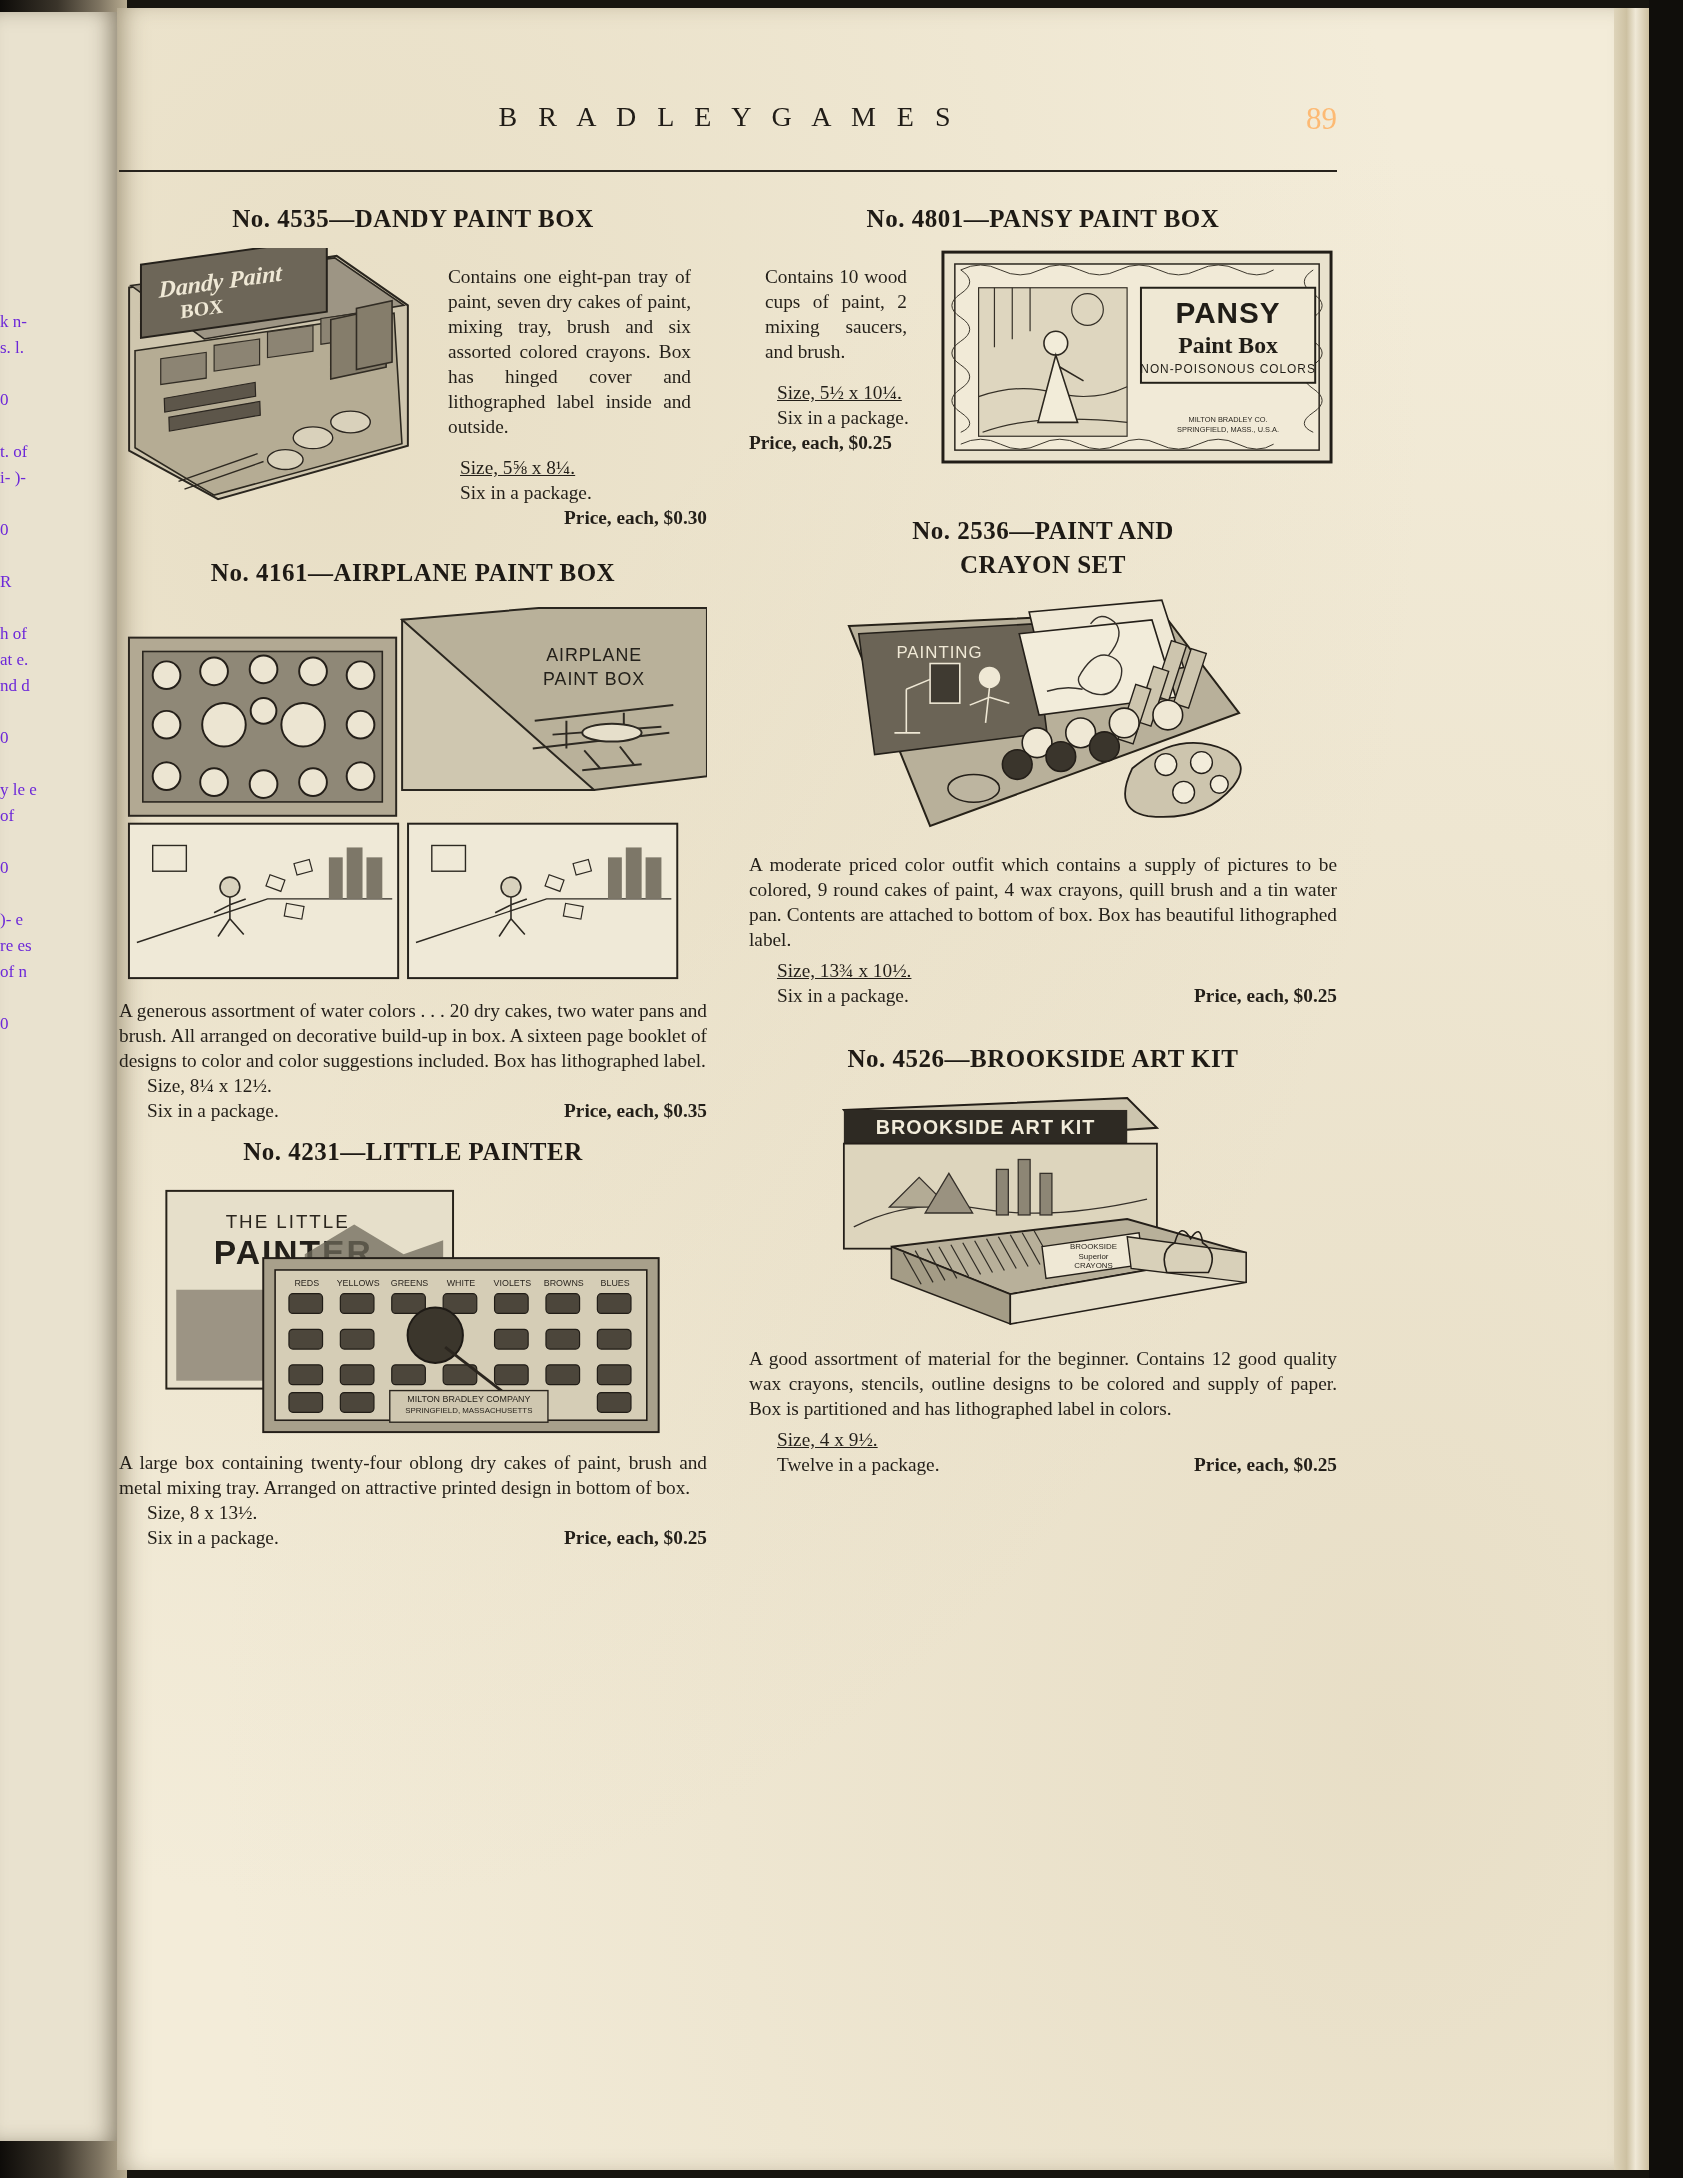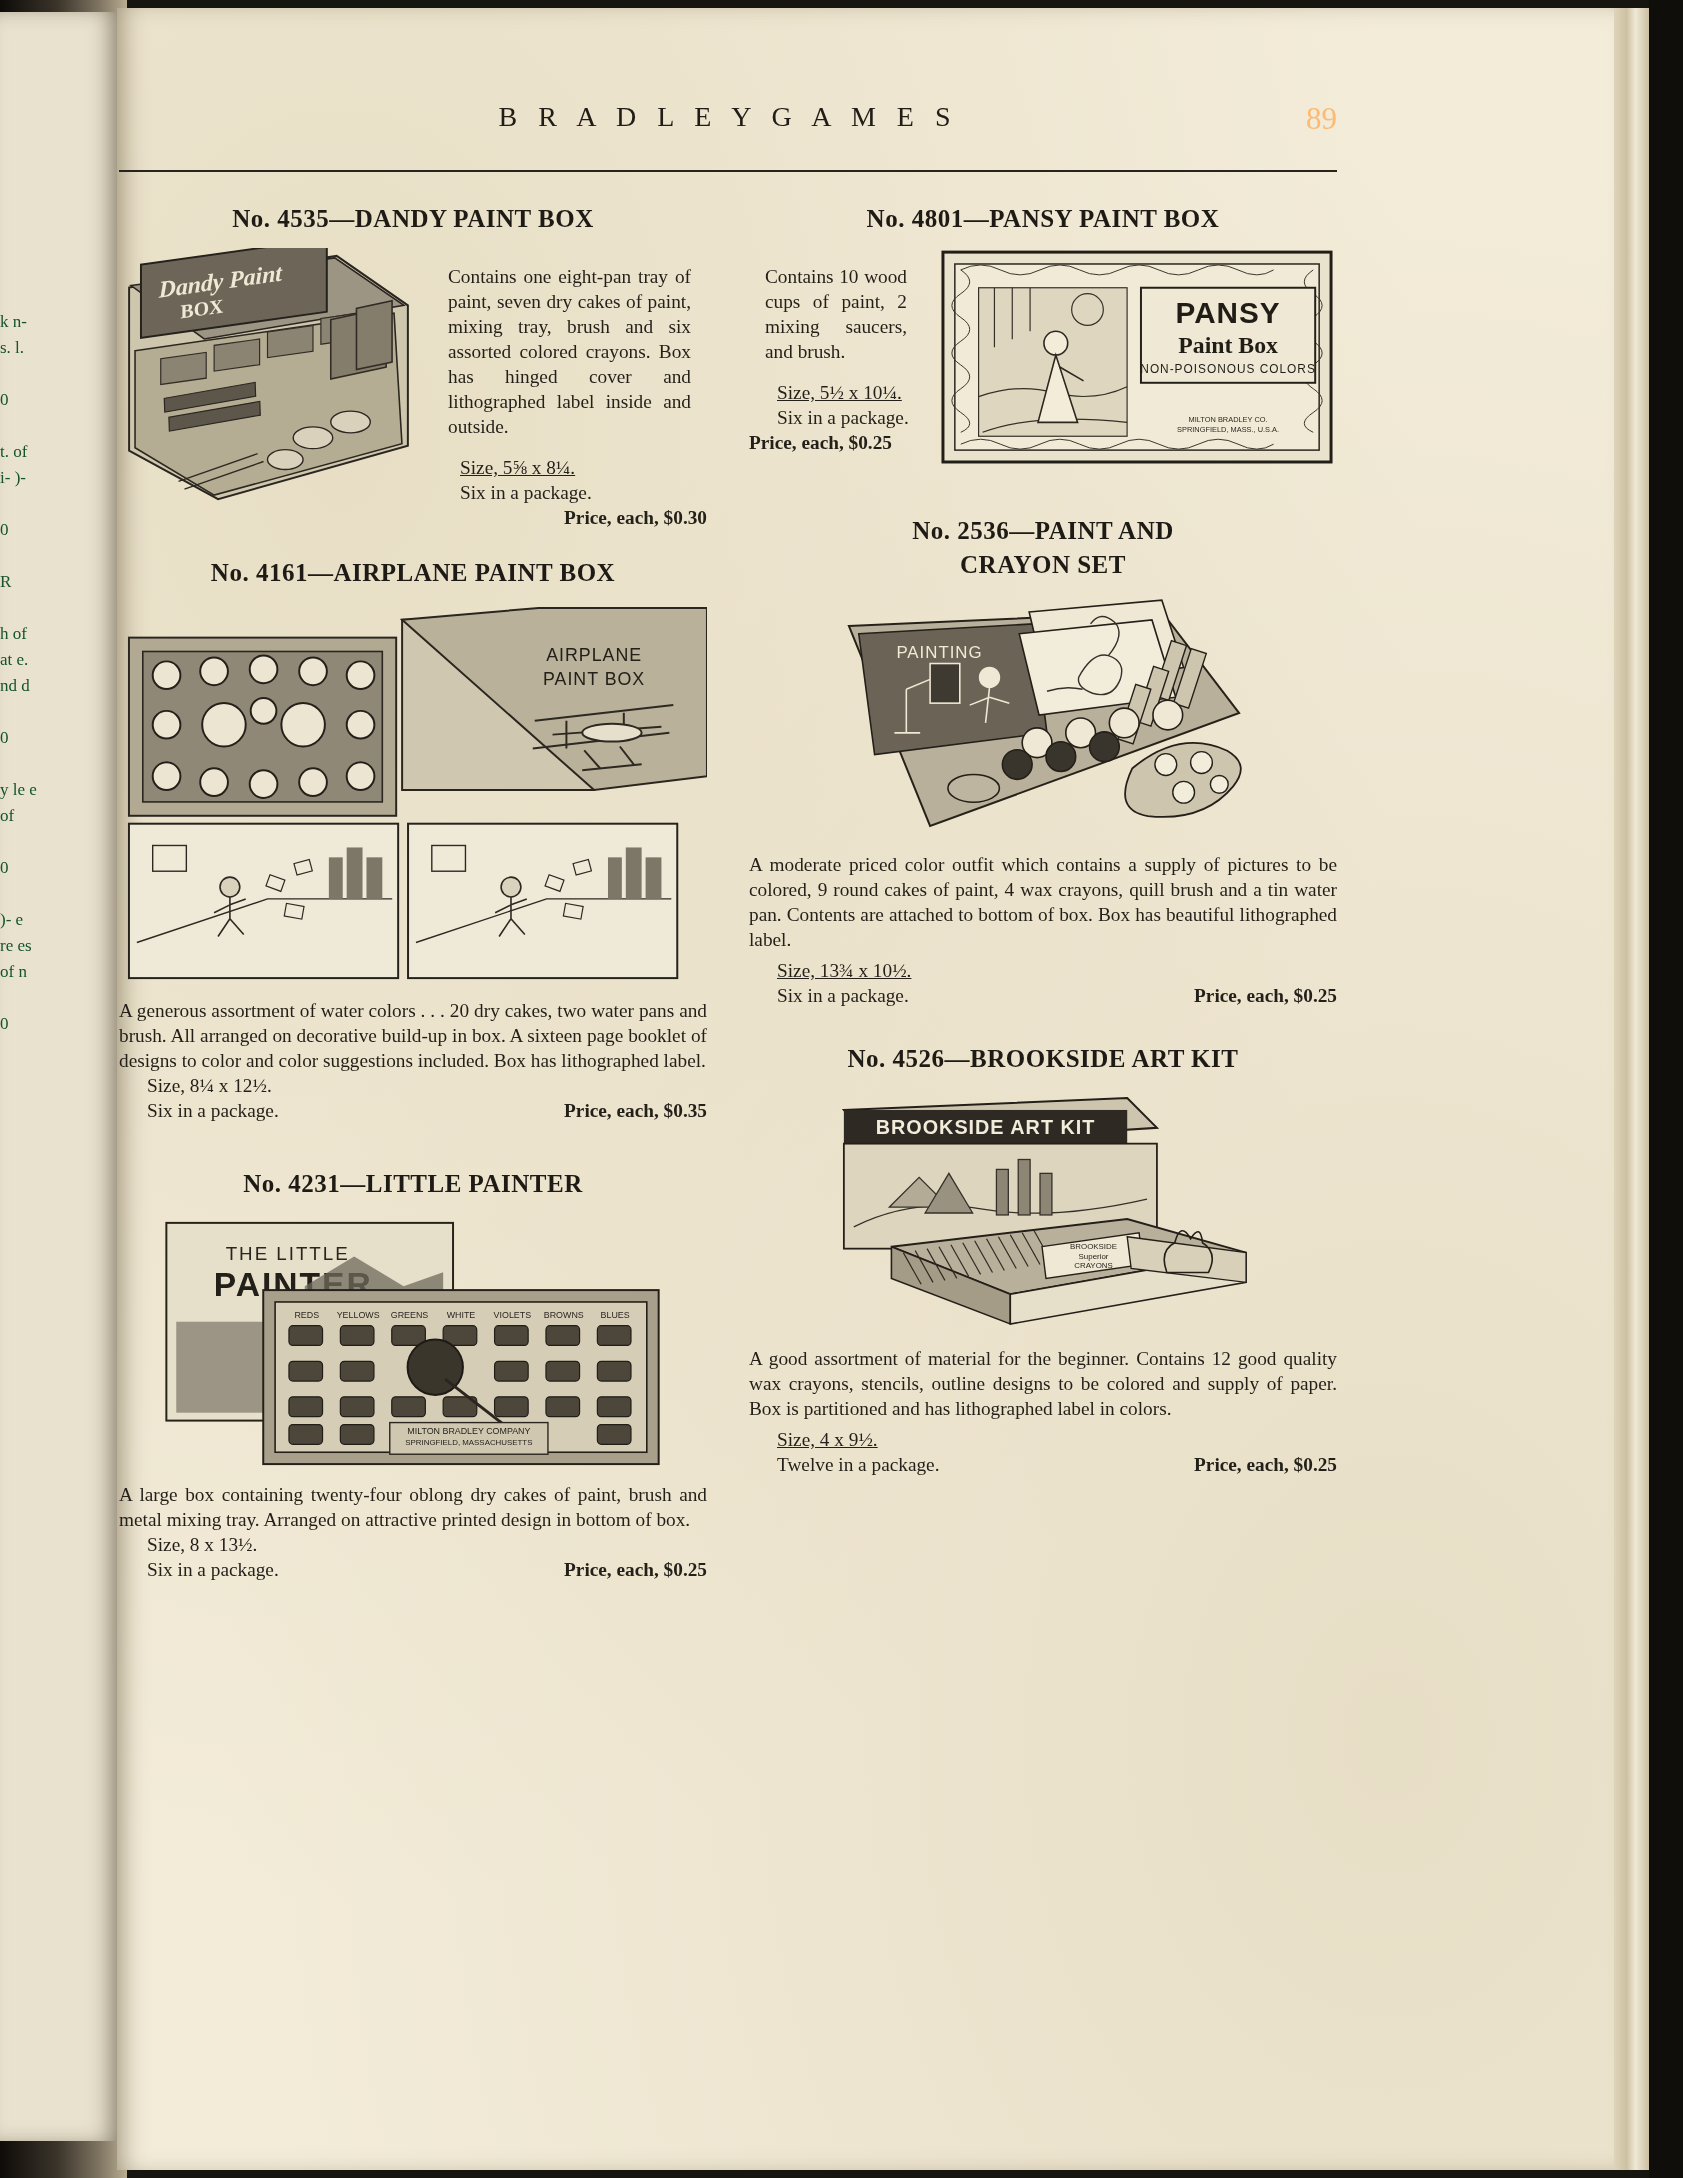--- a/index.html
+++ b/index.html
@@ -35,21 +35,21 @@
     width: 117px; height: 2129px;
     background: #e9e2cf;
     box-shadow: inset -12px 0 22px -6px rgba(60,50,30,0.55);
   }
   .facing-text {
     position: absolute;
     left: 0; top: 297px;
     width: 40px;
     font-size: 17px;
     line-height: 26px;
-    color: #14532d;
+    color: #6d28d9;
     text-align: left;
   }
   .facing-text div { margin-bottom: 26px; }
   
   .sheet {
     position: absolute;
     left: 117px; top: 8px;
     width: 1497px; height: 2162px;
     background: #f3ecd9;
     background-image:
@@ -332,21 +332,21 @@
             </svg>
           </div>
           <div class="body-text caption-block">A generous assortment of water colors . . . 20 dry cakes, two water pans and brush.  All arranged on decorative build-up in box.  A sixteen page booklet of designs to color and color suggestions included.  Box has lithographed label.</div>
           <div class="body-text small-indent">Size, 8¼ x 12½.</div>
           <div class="row-split">
             <div class="body-text small-indent">Six in a package.</div>
             <div class="body-text price-line">Price, each, $0.35</div>
           </div>
         </div>
 
-        <div style="margin-top:44px">
+        <div style="margin-top:12px">
           <div class="entry-title">No. 4231—LITTLE PAINTER</div>
           <div class="fig" style="display:flex;justify-content:center">
             <svg width="515" height="259" viewBox="0 0 520 262">
 
               <rect x="10" y="10" width="290" height="200" fill="#e6dfca" stroke="#272219" stroke-width="2"></rect>
               <text x="70" y="48" font-family="Liberation Sans, sans-serif" font-size="19" fill="#2a251d" letter-spacing="2">THE LITTLE</text>
               <text x="58" y="84" font-family="Liberation Sans, sans-serif" font-size="34" fill="#23201a" font-weight="bold" letter-spacing="2">PAINTER</text>
               <path d="M150 74 L200 44 L250 74 L290 60 L290 120 L150 120 Z" fill="#6f6a5b" opacity="0.75"></path>
               <rect x="20" y="110" width="120" height="92" fill="#8e8778" opacity="0.85"></rect>
 

